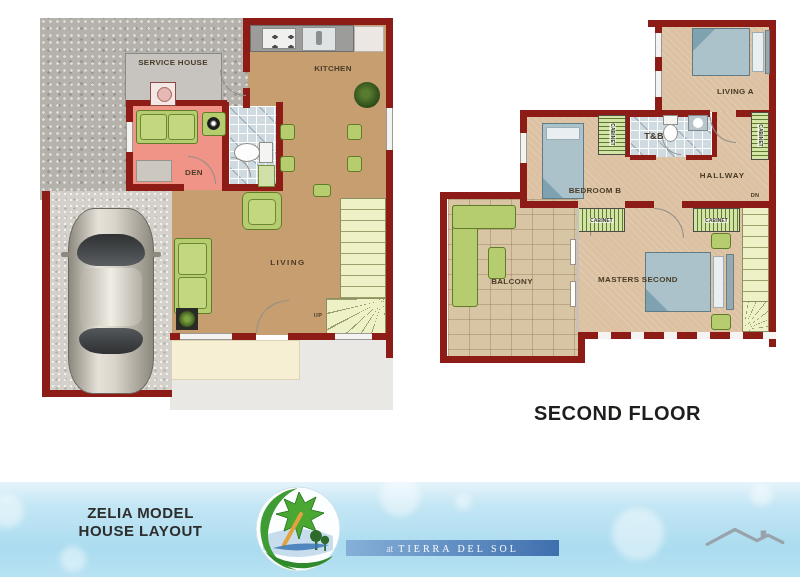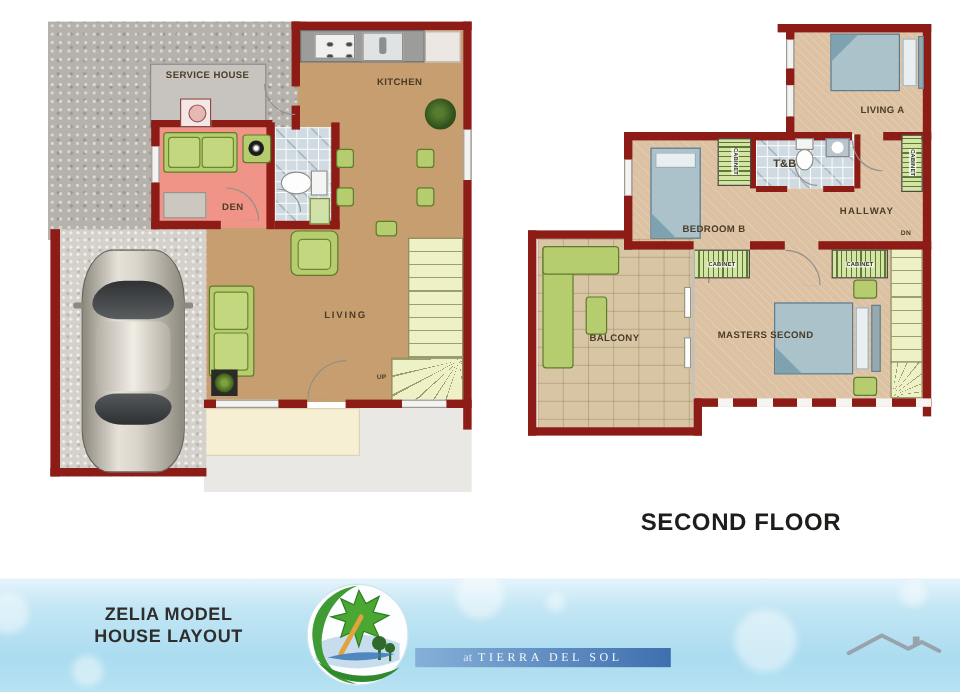--- a/index.html
+++ b/index.html
@@ -230,21 +230,21 @@
 
     <div class="lbl" style="left:243px;top:72px;width:105px;">LIVING A</div>
     <div class="lbl" style="left:194px;top:116px;width:40px;font-size:9px;">T&amp;B</div>
     <div class="lbl" style="left:110px;top:171px;width:90px;">BEDROOM B</div>
     <div class="lbl" style="left:235px;top:156px;width:95px;letter-spacing:1px;">HALLWAY</div>
     <div class="lbl" style="left:303px;top:176px;width:24px;font-size:7px;transform:scale(.8);">DN</div>
     <div class="lbl" style="left:33px;top:262px;width:78px;">BALCONY</div>
     <div class="lbl" style="left:156px;top:260px;width:84px;">MASTERS SECOND</div>
   </div>
 
-  <div class="title" style="left:505px;top:425px;width:225px;">SECOND FLOOR</div>
+  <div class="title" style="left:505px;top:402px;width:225px;">SECOND FLOOR</div>
 
   <div class="a" style="left:0;top:482px;width:800px;height:95px;background:linear-gradient(180deg,#e6f4fb 0%,#c3e6f4 25%,#abdcf0 70%,#b7e2f2 100%);overflow:hidden;">
     <div class="bokeh" style="left:380px;top:-6px;width:40px;height:40px;"></div>
     <div class="bokeh" style="left:612px;top:26px;width:52px;height:52px;"></div>
     <div class="bokeh" style="left:750px;top:2px;width:22px;height:22px;"></div>
     <div class="bokeh" style="left:60px;top:64px;width:26px;height:26px;"></div>
     <div class="bokeh" style="left:-10px;top:12px;width:34px;height:34px;"></div>
     <div class="bokeh" style="left:455px;top:12px;width:16px;height:16px;"></div>
 
     <div class="a" style="left:38px;top:22px;width:205px;text-align:center;font-size:15px;font-weight:700;color:#2e2e2e;letter-spacing:.5px;line-height:1.2;">

